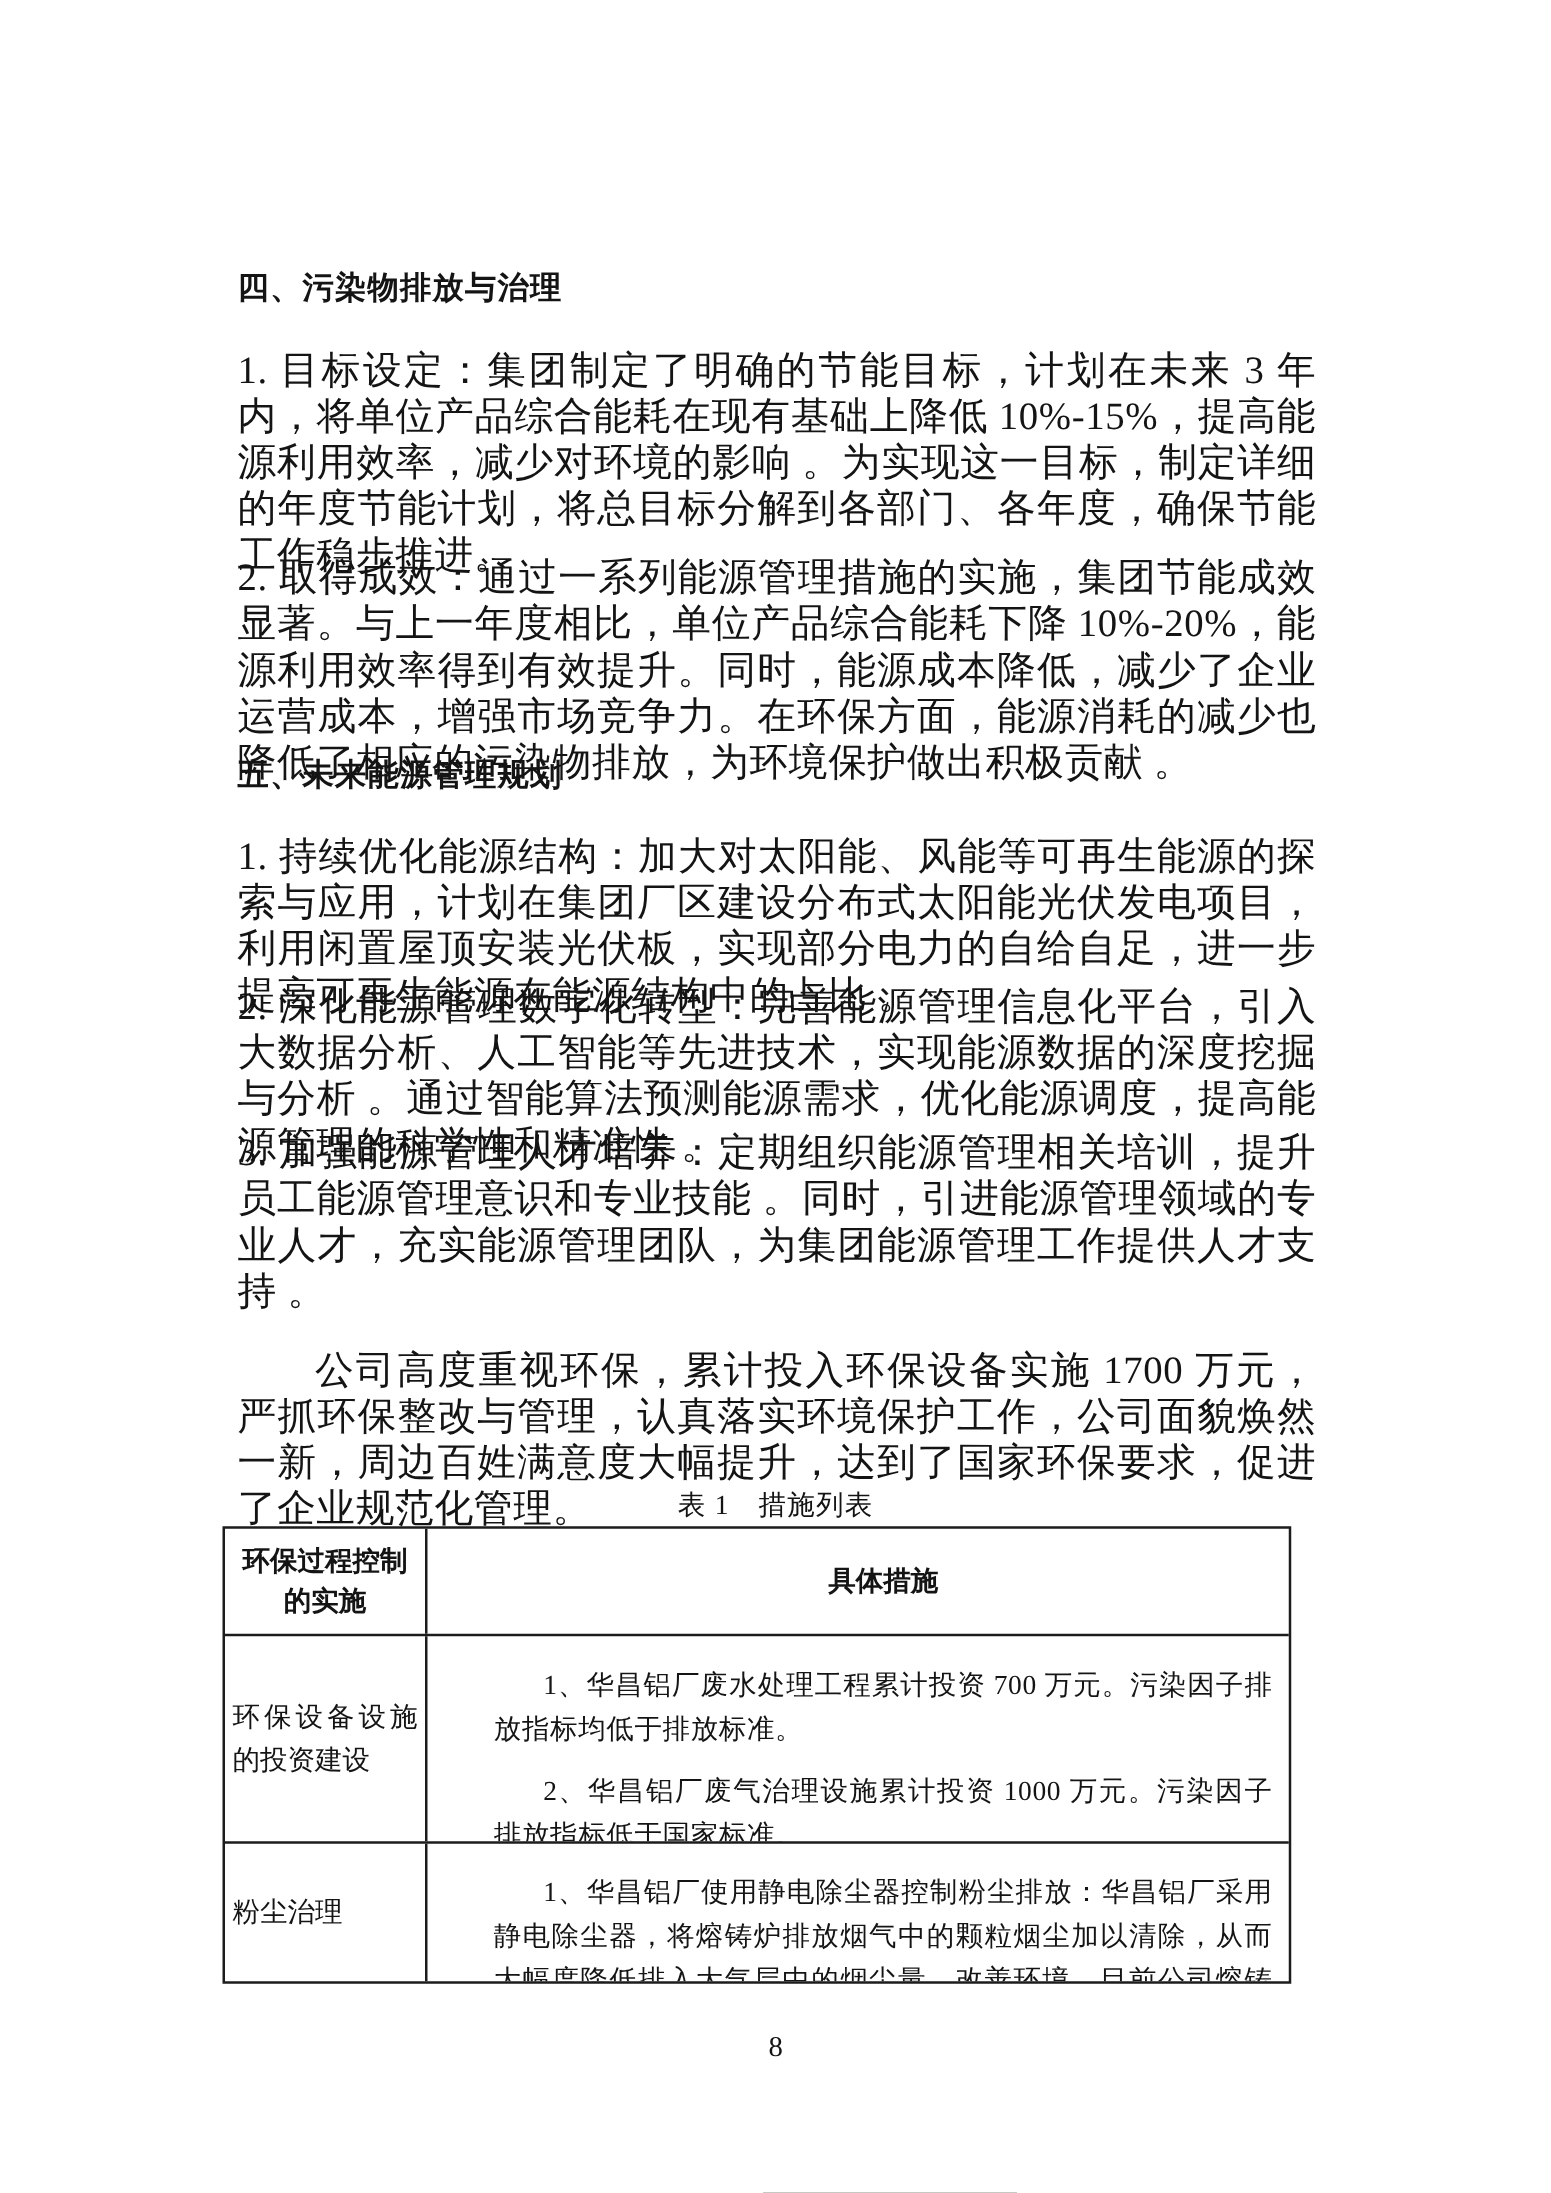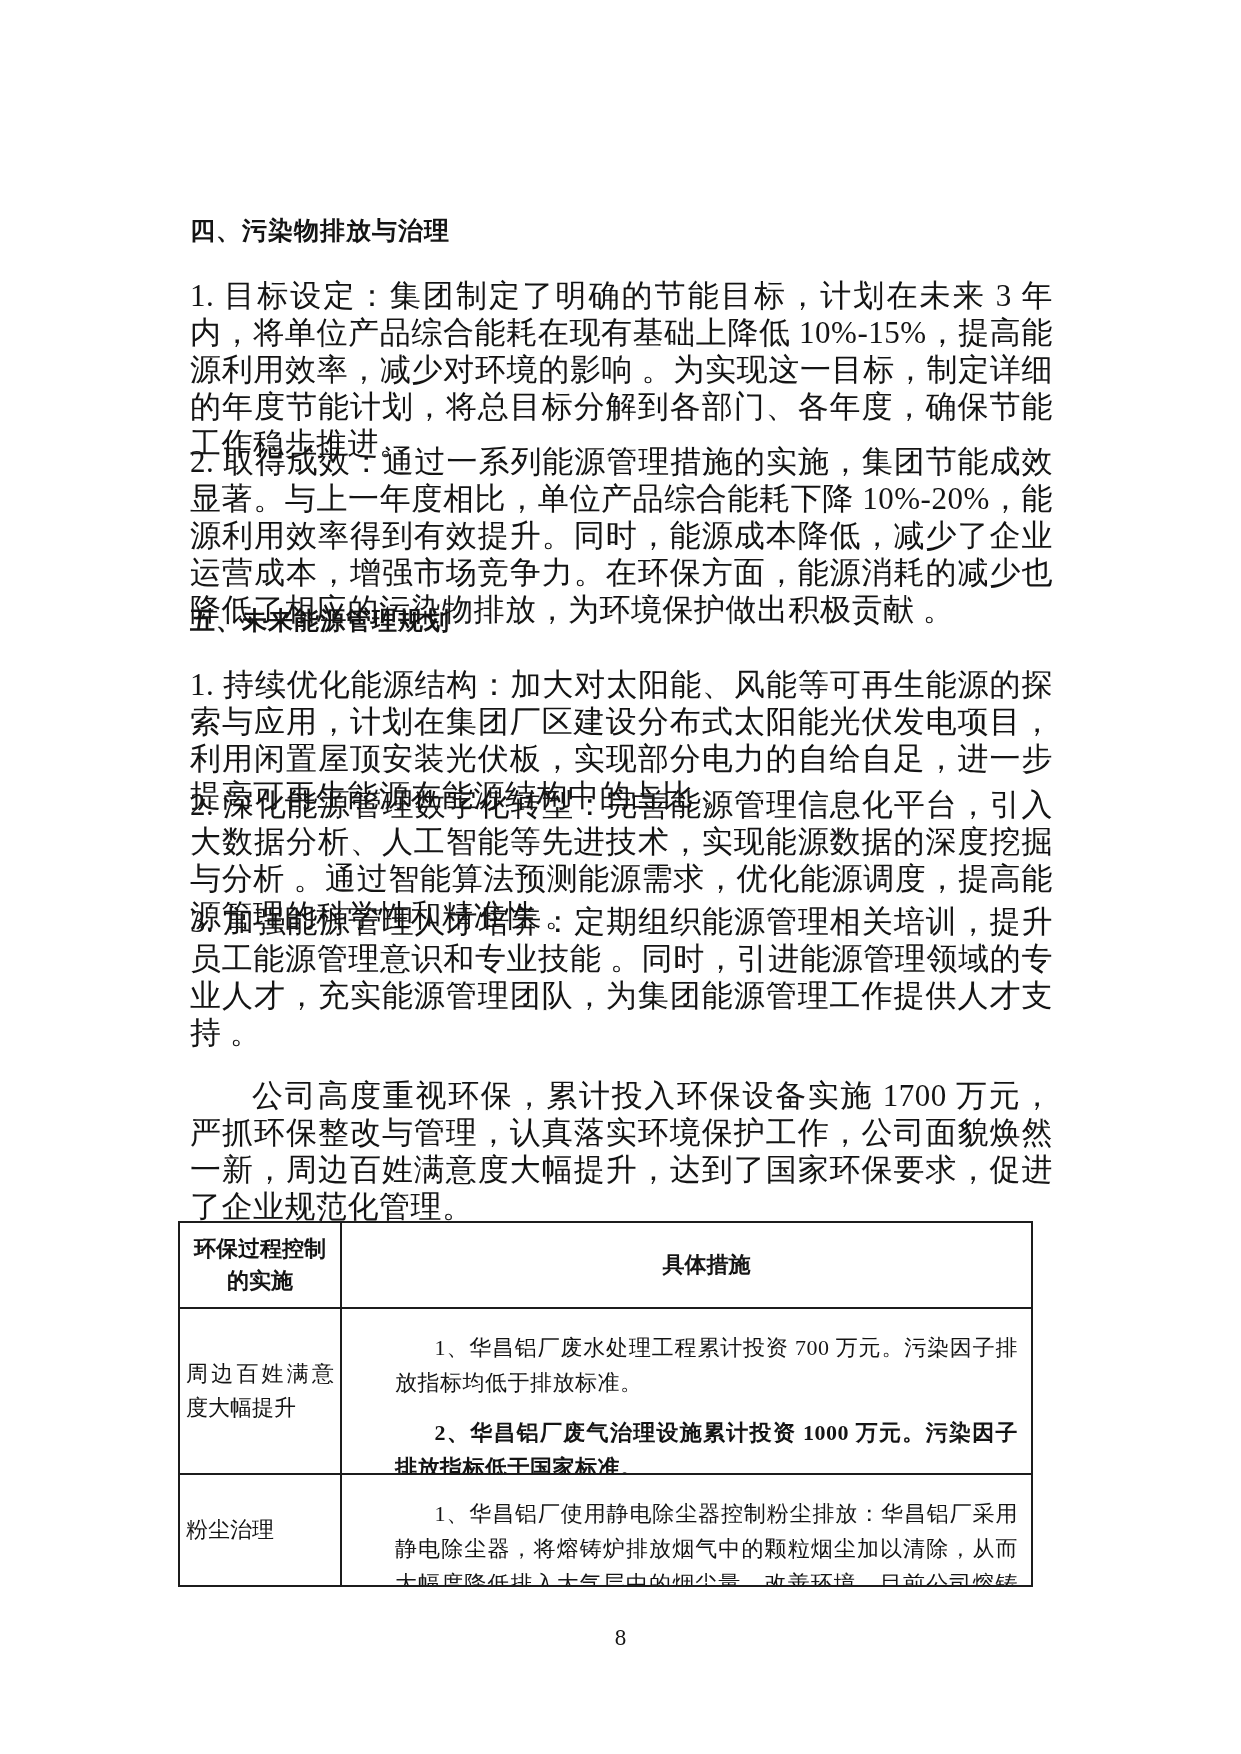--- a/index.html
+++ b/index.html
@@ -65,21 +65,21 @@
   .t-label{line-height:34px;text-align:justify;}
   .t-label > div{width:100%;}
   .t-col2 p{
     margin:0;
     text-indent:1.8em;
     text-align:justify;
     line-height:35px;
     letter-spacing:0.5px;
     white-space:pre-wrap;
   }
-  .t-col2 p + p{margin-top:15px;font-weight:bold;}
+  .t-col2 p + p{margin-top:15px;}
   .page-number{
     position:absolute;left:0;top:1625px;width:1241px;
     text-align:center;
     font-size:23px;
   }
 </style>
 </head>
 <body>
 
 <div class="page">
@@ -94,34 +94,35 @@
 
   <div class="blk para" style="top:666px">1. 持续优化能源结构：加大对太阳能、风能等可再生能源的探索与应用，计划在集团厂区建设分布式太阳能光伏发电项目，利用闲置屋顶安装光伏板，实现部分电力的自给自足，进一步提高可再生能源在能源结构中的占比 。</div>
 
   <div class="blk para" style="top:786px">2. 深化能源管理数字化转型：完善能源管理信息化平台，引入大数据分析、人工智能等先进技术，实现能源数据的深度挖掘与分析 。通过智能算法预测能源需求，优化能源调度，提高能源管理的科学性和精准性 。</div>
 
   <div class="blk para" style="top:903px">3. 加强能源管理人才培养：定期组织能源管理相关培训，提升员工能源管理意识和专业技能 。同时，引进能源管理领域的专业人才，充实能源管理团队，为集团能源管理工作提供人才支持 。</div>
 
 
   <div class="blk para indent" style="top:1077px">公司高度重视环保，累计投入环保设备实施 1700 万元，严抓环保整改与管理，认真落实环境保护工作，公司面貌焕然一新，周边百姓满意度大幅提升，达到了国家环保要求，促进了企业规范化管理。</div>
 
+  <div class="caption">表 1　措施列表</div>
 
   <div class="m-table">
     <div class="t-row t-header">
       <div class="t-col1 t-head-cell">
         <div>环保过程控制的实施</div>
       </div>
       <div class="t-col2 t-head-cell">
         <div style="width:100%">具体措施</div>
       </div>
     </div>
 
     <div class="t-row t-body-1">
       <div class="t-col1 t-label">
-        <div>周边百姓满意度大幅提升</div>
+        <div>环保设备设施的投资建设</div>
       </div>
       <div class="t-col2">
         <p>1、华昌铝厂废水处理工程累计投资 700 万元。污染因子排放指标均低于排放标准。</p>
         <p>2、华昌铝厂废气治理设施累计投资 1000 万元。污染因子排放指标低于国家标准。</p>
       </div>
     </div>
 
     <div class="t-row t-body-2">
       <div class="t-col1 t-label">
         <div>粉尘治理</div>

